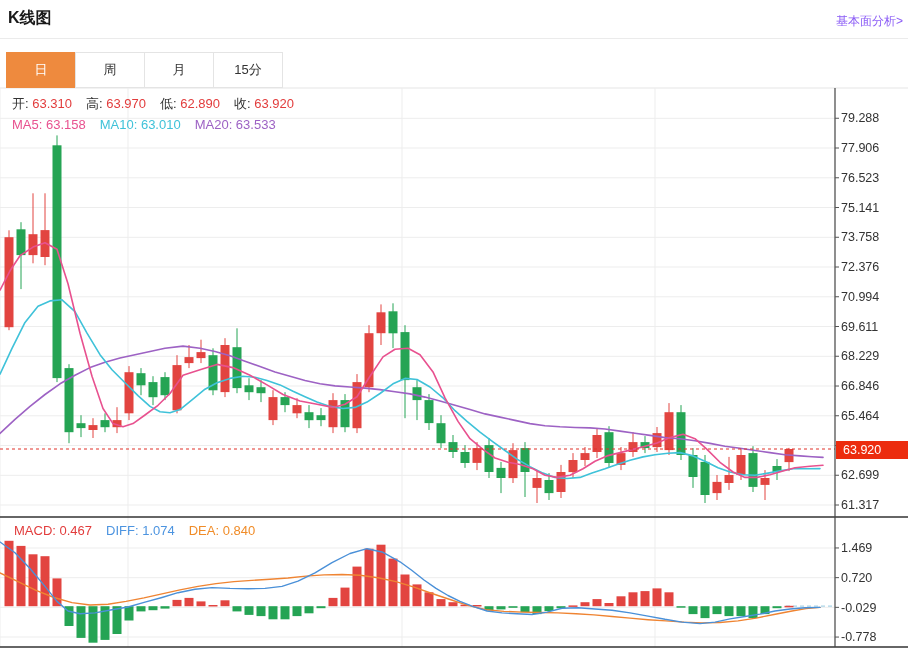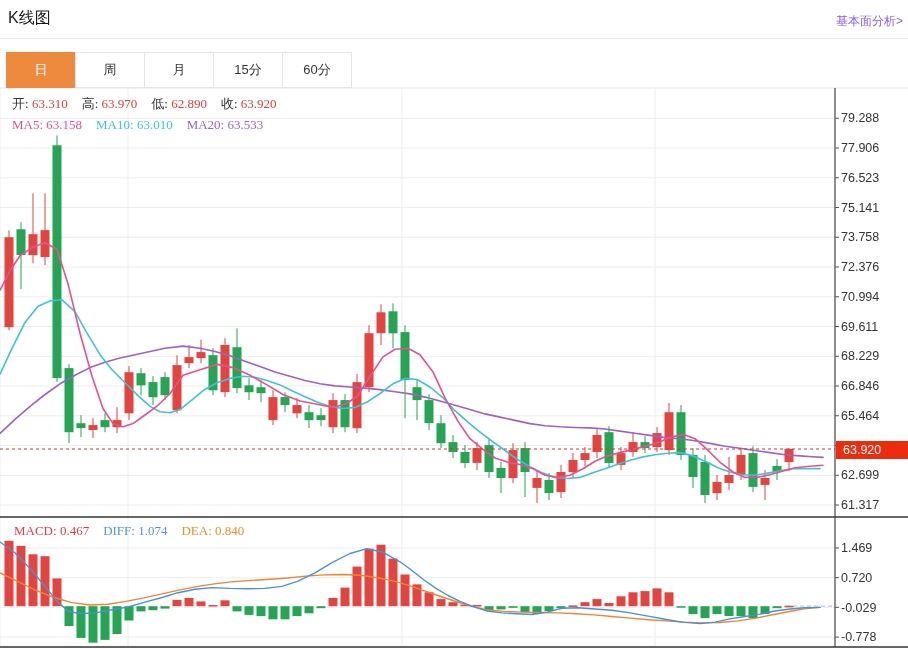--- a/index.html
+++ b/index.html
@@ -1,44 +1,43 @@
 <!DOCTYPE html>
 <html><head>
 <meta charset="utf-8">
 <style>
   html,body{margin:0;padding:0;}
   body{width:908px;height:649px;position:relative;background:#fff;overflow:hidden;
        font-family:"Liberation Sans","DejaVu Sans",sans-serif;}
   .header{position:absolute;top:0;left:0;width:908px;height:38px;border-bottom:1px solid #ebebeb;background:#fff;}
-  .page-title{position:absolute;left:8px;top:8px;font-size:16px;font-weight:normal;color:#1a1a1a;}
+  .page-title{position:absolute;left:8px;top:8px;font-size:16px;font-weight:bold;color:#1a1a1a;}
   .fundamental-link{position:absolute;right:5px;top:13px;font-size:12px;color:#8b5cf6;cursor:pointer;}
   .tabs{position:absolute;left:7px;top:52px;display:flex;z-index:3;}
   .tab{box-sizing:border-box;width:70px;height:36px;line-height:34px;text-align:center;font-size:13px;
        color:#333;background:#fff;border:1px solid #e4e4e4;margin-left:-1px;cursor:pointer;}
   .tab.active{background:#ee8a3e;color:#fff;border-color:#ee8a3e;}
   #chart-svg{position:absolute;left:0;top:0;}
   .txt-row{position:absolute;font-size:13px;z-index:4;white-space:nowrap;}
-  .txt-row .pair{margin-right:14px;font-family:Liberation Serif, serif;}
+  .txt-row .pair{margin-right:14px;}
   .price-tag{position:absolute;left:836px;top:441px;width:72px;height:18px;box-sizing:border-box;
              background:#ec2c0e;color:#fff;font-size:12.5px;line-height:18px;padding-left:7px;z-index:5;}
 </style>
 </head>
 <body>
 
 <div class="header">
   <div class="page-title">K线图</div>
   <div class="fundamental-link">基本面分析&gt;</div>
 </div>
 
 <div class="tabs" id="tabs">
     <div class="tab active">日</div>
     <div class="tab">周</div>
     <div class="tab">月</div>
     <div class="tab">15分</div>
-    <div class="tab">60分</div>
   </div>
 
 <svg id="chart-svg" width="908" height="649">
     <line x1="0" y1="88" x2="908" y2="88" stroke="#e5e5e5" stroke-width="1"></line>
     <line x1="0" y1="118.3" x2="835" y2="118.3" stroke="#ededed" stroke-width="1"></line>
     <line x1="0" y1="148.0" x2="835" y2="148.0" stroke="#ededed" stroke-width="1"></line>
     <line x1="0" y1="177.8" x2="835" y2="177.8" stroke="#ededed" stroke-width="1"></line>
     <line x1="0" y1="207.5" x2="835" y2="207.5" stroke="#ededed" stroke-width="1"></line>
     <line x1="0" y1="237.3" x2="835" y2="237.3" stroke="#ededed" stroke-width="1"></line>
     <line x1="0" y1="267.0" x2="835" y2="267.0" stroke="#ededed" stroke-width="1"></line>

